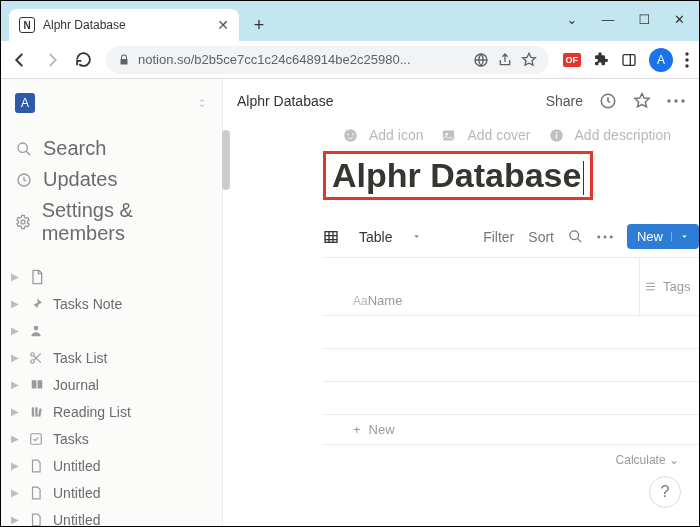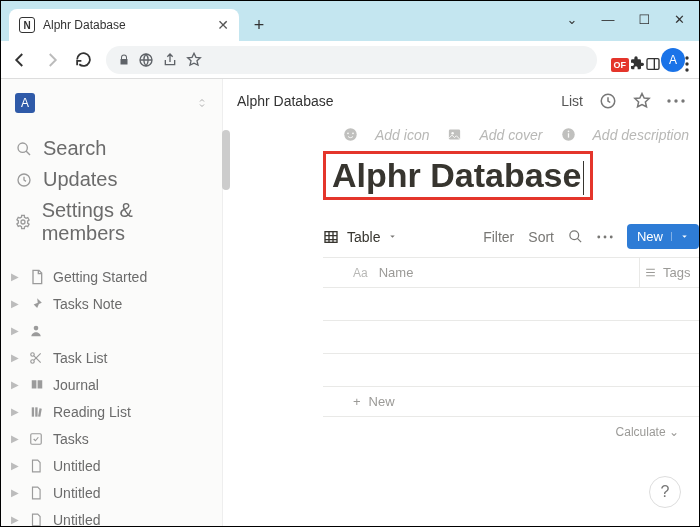--- a/index.html
+++ b/index.html
@@ -10,51 +10,51 @@
 .tab .title { flex: 1; }
 .tab .close { color: #555; font-size: 14px; }
 .newtab { width: 28px; height: 28px; display: flex; align-items: center; justify-content: center; font-size: 18px; color: #333; margin-left: 6px; margin-bottom: 2px; }
 .wincontrols { margin-left: auto; display: flex; gap: 24px; padding: 0 14px 14px 0; color: #333; font-size: 13px; }
 .toolbar { height: 38px; background: #fff; border-bottom: 1px solid #ddd; display: flex; align-items: center; padding: 0 10px; gap: 14px; }
 .navicon { color: #333; font-size: 16px; display: flex; align-items: center; }
 .navicon.dim { color: #bbb; }
 .urlbar { flex: 1; background: #f1f3f4; border-radius: 16px; height: 28px; display: flex; align-items: center; padding: 0 12px; gap: 8px; color: #5f6368; font-size: 13px; }
 .urlbar .lock { font-size: 11px; }
 .urltext { flex: 1; overflow: hidden; white-space: nowrap; }
-.ext-icons { display: flex; align-items: flex-end; }
+.ext-icons { display: flex; align-items: center; gap: 12px; }
 .ext-of { background: #e4352b; color: #fff; font-size: 9px; font-weight: bold; padding: 2px 3px; border-radius: 2px; }
 .avatar { width: 24px; height: 24px; border-radius: 50%; background: #1a73e8; color: #fff; display: flex; align-items: center; justify-content: center; font-size: 12px; }
 .content { display: flex; height: calc(100% - 78px); }
 .sidebar { width: 222px; background: #fbfbfa; border-right: 1px solid #eee; padding: 8px 4px; overflow-y: auto; position: relative; }
 .ws-header { display: flex; align-items: center; padding: 6px 10px; gap: 8px; }
 .ws-badge { width: 20px; height: 20px; background: #2f5aa8; color: #fff; border-radius: 3px; display: flex; align-items: center; justify-content: center; font-size: 12px; font-weight: 500; }
 .ws-expand { margin-left: auto; color: #aaa; font-size: 11px; }
 .sb-spacer { height: 14px; }
 .sb-item { display: flex; align-items: center; padding: 4px 10px; gap: 10px; color: #6b6b6b; font-size: 20px; cursor: pointer; min-height: 27px; }
 .sb-icon { width: 18px; color: #9b9b9b; display: flex; align-items: center; justify-content: center; }
 .sb-page { display: flex; align-items: center; padding: 3px 6px; gap: 4px; color: #6b6b6b; font-size: 14px; cursor: pointer; min-height: 27px; }
 .sb-page .chev { width: 14px; color: #bcbcbc; font-size: 10px; }
 .sb-page .picn { width: 20px; color: #9b9b9b; display: flex; align-items: center; }
 .main { flex: 1; display: flex; flex-direction: column; position: relative; }
 .scrollbar-stub { position: absolute; left: 222px; top: 130px; width: 8px; height: 60px; background: #ccc; border-radius: 4px; }
 .topbar { height: 44px; display: flex; align-items: center; padding: 0 14px; gap: 14px; }
 .crumb { font-size: 14px; color: #333; }
 .tb-right { margin-left: auto; display: flex; align-items: center; gap: 16px; color: #777; }
 .page-body { padding: 0 0 0 100px; }
 .meta-row { display: flex; gap: 18px; padding: 4px 0 8px 20px; color: #b8b8b6; font-size: 14px; align-items: center; }
-.meta-row .mi { display: flex; gap: 17px; font-style: italic; }
+.meta-row .mi { display: flex; align-items: center; gap: 11px; }
 .page-title { font-size: 34px; font-weight: 700; color: #37352f; padding: 2px 6px; border: 3px solid #e4352b; display: inline-block; margin-left: 0; }
 .cursor { display:inline-block; width: 1px; height: 34px; background: #37352f; vertical-align: middle; margin-left: 2px; }
 .db-toolbar { display: flex; align-items: center; gap: 14px; margin-top: 24px; padding-bottom: 8px; border-bottom: 1px solid #e9e9e7; color: #787774; font-size: 14px; }
-.db-view { display: flex; align-items: center; gap: 8px; color: #37352f; font-weight: 500; }
+.db-view { display: flex; align-items: center; gap: 20px; color: #37352f; font-weight: 500; }
 .db-right { margin-left: auto; display: flex; align-items: center; gap: 14px; }
 .newbtn { background: #2e7cd6; color: #fff; border-radius: 4px; padding: 5px 10px; font-size: 13px; display: flex; align-items: center; gap: 8px; }
 .newbtn .dd { border-left: 1px solid rgba(255,255,255,0.4); padding-left: 8px; }
 .db-header { display: flex; border-bottom: 1px solid #e9e9e7; color: #9b9a97; font-size: 13px; }
-.col-name { flex: 1; padding: 7px 8px 7px 30px; display: flex; align-items: center; gap: 11px; }
+.col-name { flex: 1; padding: 7px 8px 7px 30px; display: flex; align-items: center; gap: 0; margin-top: 28px; }
 .col-tags { width: 60px; padding: 7px 4px; display: flex; align-items: center; gap: 6px; border-left: 1px solid #e9e9e7; }
 .db-row { height: 33px; border-bottom: 1px solid #e9e9e7; }
 .db-newrow { padding: 7px 8px 7px 30px; color: #9b9a97; font-size: 13px; border-bottom: 1px solid #e9e9e7; display: flex; gap: 8px; }
 .calc { text-align: right; color: #9b9a97; font-size: 12px; padding: 8px 20px 0 0; }
 .help { position: absolute; right: 18px; bottom: 18px; width: 32px; height: 32px; border: 1px solid #ddd; border-radius: 50%; display: flex; align-items: center; justify-content: center; color: #777; background: #fff; }
 svg { display: block; }
 </style>
 </head>
 <body>
 
@@ -89,20 +89,21 @@
         <path d="M3 12a9 9 0 1 1 3 6.7"></path>
         <path d="M3 20v-6h6"></path>
       </svg>
   </span>
   <div class="urlbar">
     <span class="lock">
       <svg width="12" height="12" viewBox="0 0 24 24" fill="#5f6368">
           <path d="M6 10V7a6 6 0 1 1 12 0v3h1v11H5V10h1zm2 0h8V7a4 4 0 1 0-8 0v3z"></path>
         </svg>
     </span>
+    <span class="urltext">notion.so/b2b5ce7cc1c24c648914be2c25980...</span>
     <span>
       <svg width="16" height="16" viewBox="0 0 24 24" fill="none" stroke="#5f6368" stroke-width="2">
           <circle cx="12" cy="12" r="9"></circle>
           <path d="M3 12h18M12 3a14 14 0 0 1 0 18M12 3a14 14 0 0 0 0 18"></path>
         </svg>
     </span>
     <span>
       <svg width="16" height="16" viewBox="0 0 24 24" fill="none" stroke="#5f6368" stroke-width="2">
           <path d="M5 12v7h14v-7M12 3v12M8 7l4-4 4 4"></path>
         </svg>
@@ -178,21 +179,20 @@
     <div class="sb-spacer"></div>
 
     <div class="sb-page">
         <span class="chev">▶</span>
         <span class="picn">
           <svg width="16" height="16" viewBox="0 0 24 24" fill="none" stroke="#9b9b9b" stroke-width="2">
             <path d="M6 2h9l4 4v16H6z"></path>
             <path d="M14 2v5h5"></path>
           </svg>
         </span>
-        <span>Getting Started</span>
       </div>
     <div class="sb-page">
         <span class="chev">▶</span>
         <span class="picn">
           <svg width="14" height="14" viewBox="0 0 24 24" fill="#9b9b9b">
             <path d="M14 2l8 8-5 2-3 7-3-3-6 6 6-6-3-3 7-3z"></path>
           </svg>
         </span>
         <span>Tasks Note</span>
       </div>
@@ -274,21 +274,21 @@
         <span>Untitled</span>
       </div>
   </div>
 
   <div class="scrollbar-stub"></div>
 
   <div class="main">
     <div class="topbar">
       <span class="crumb">Alphr Database</span>
       <div class="tb-right">
-        <span style="font-size:14px;color:#555">List</span>
+        <span style="font-size:14px;color:#555">Share</span>
         <span>
             <svg width="18" height="18" viewBox="0 0 24 24" fill="none" stroke="#777" stroke-width="2">
               <circle cx="12" cy="12" r="9"></circle>
               <path d="M12 7v5l3 2"></path>
             </svg>
           </span>
         <span>
             <svg width="18" height="18" viewBox="0 0 24 24" fill="none" stroke="#777" stroke-width="2">
               <path d="M12 2l2.9 6 6.6.6-5 4.6 1.5 6.5L12 16.8 6 19.7l1.5-6.5-5-4.6 6.6-.6z"></path>
             </svg>

